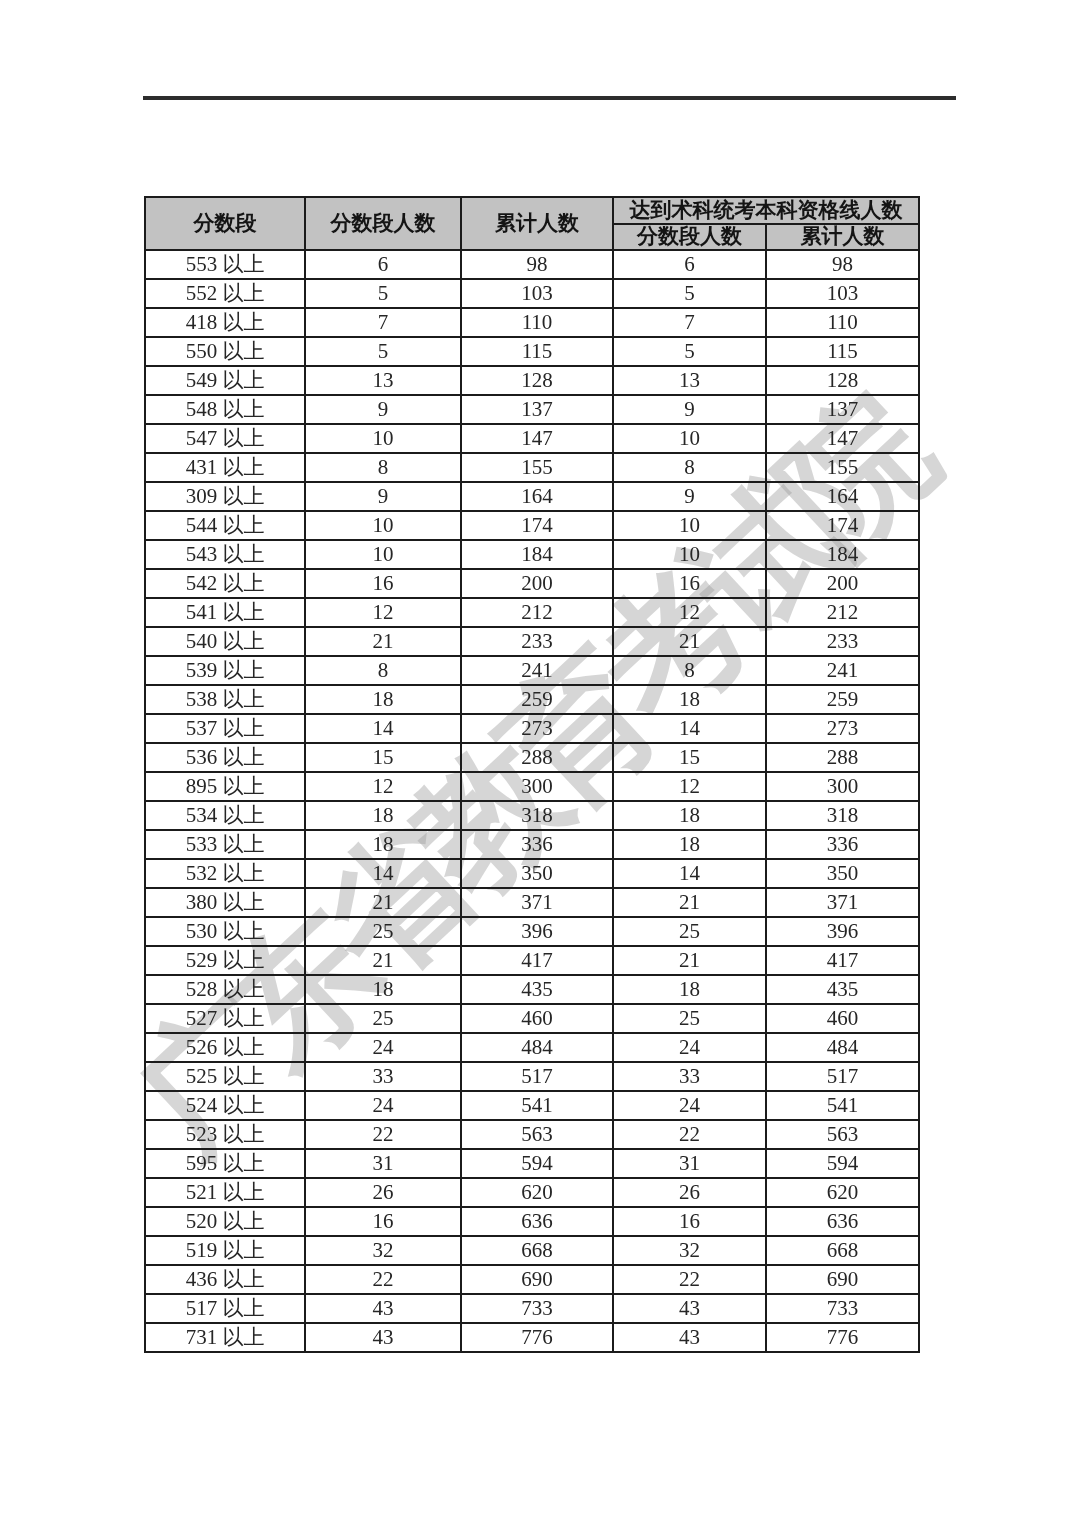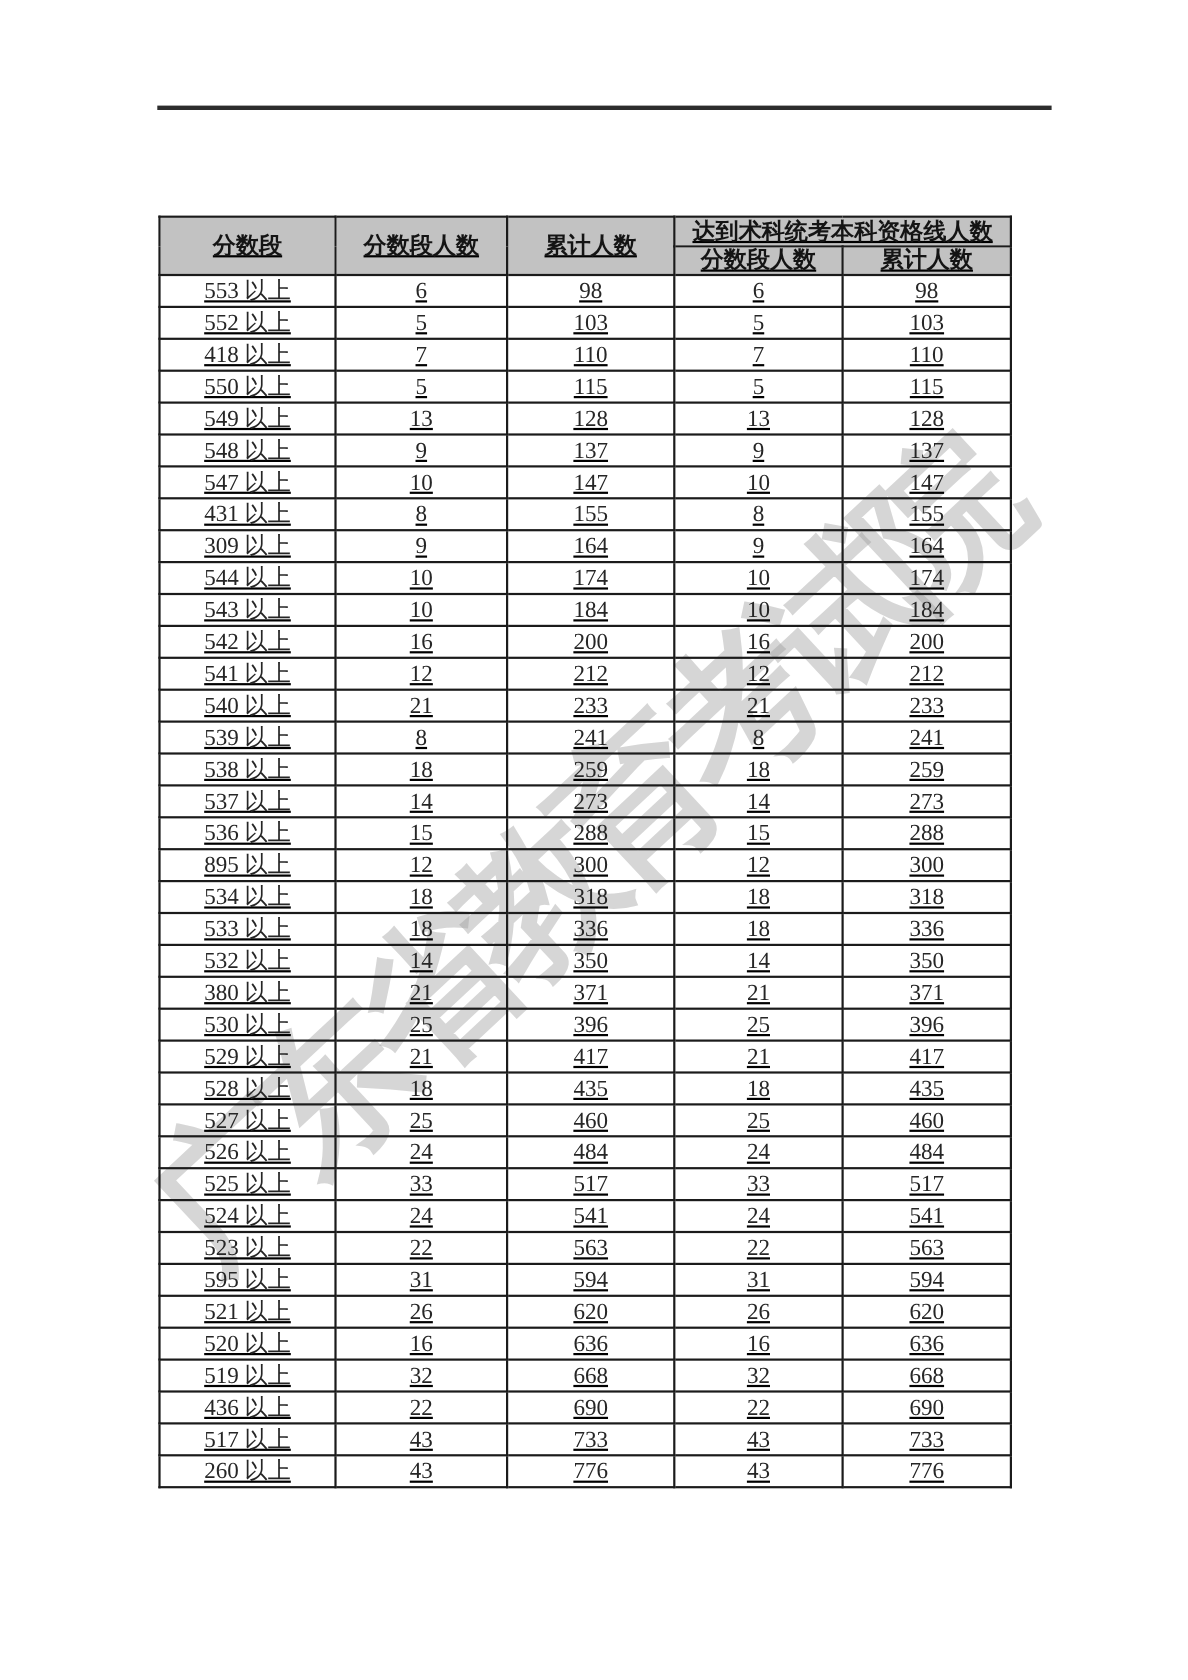--- a/index.html
+++ b/index.html
@@ -35,21 +35,20 @@
     user-select: none;
   }
   table.score-table {
     position: absolute;
     left: 144px;
     top: 196px;
     width: 774px;
     border-collapse: collapse;
     table-layout: fixed;
     z-index: 1;
-    text-decoration: underline;
   }
   .score-table th, .score-table td {
     border: 2px solid #1b1b1b;
     text-align: center;
     vertical-align: middle;
     padding: 0;
     overflow: hidden;
   }
   .score-table thead th {
     background: #c2c2c2;
@@ -351,21 +350,21 @@
           <td>690</td>
         </tr>
         <tr>
           <td>517 以上</td>
           <td>43</td>
           <td>733</td>
           <td>43</td>
           <td>733</td>
         </tr>
         <tr>
-          <td>260 以上</td>
+          <td>731 以上</td>
           <td>43</td>
           <td>776</td>
           <td>43</td>
           <td>776</td>
         </tr>
       </tbody>
   </table>
 
 </div>
 

